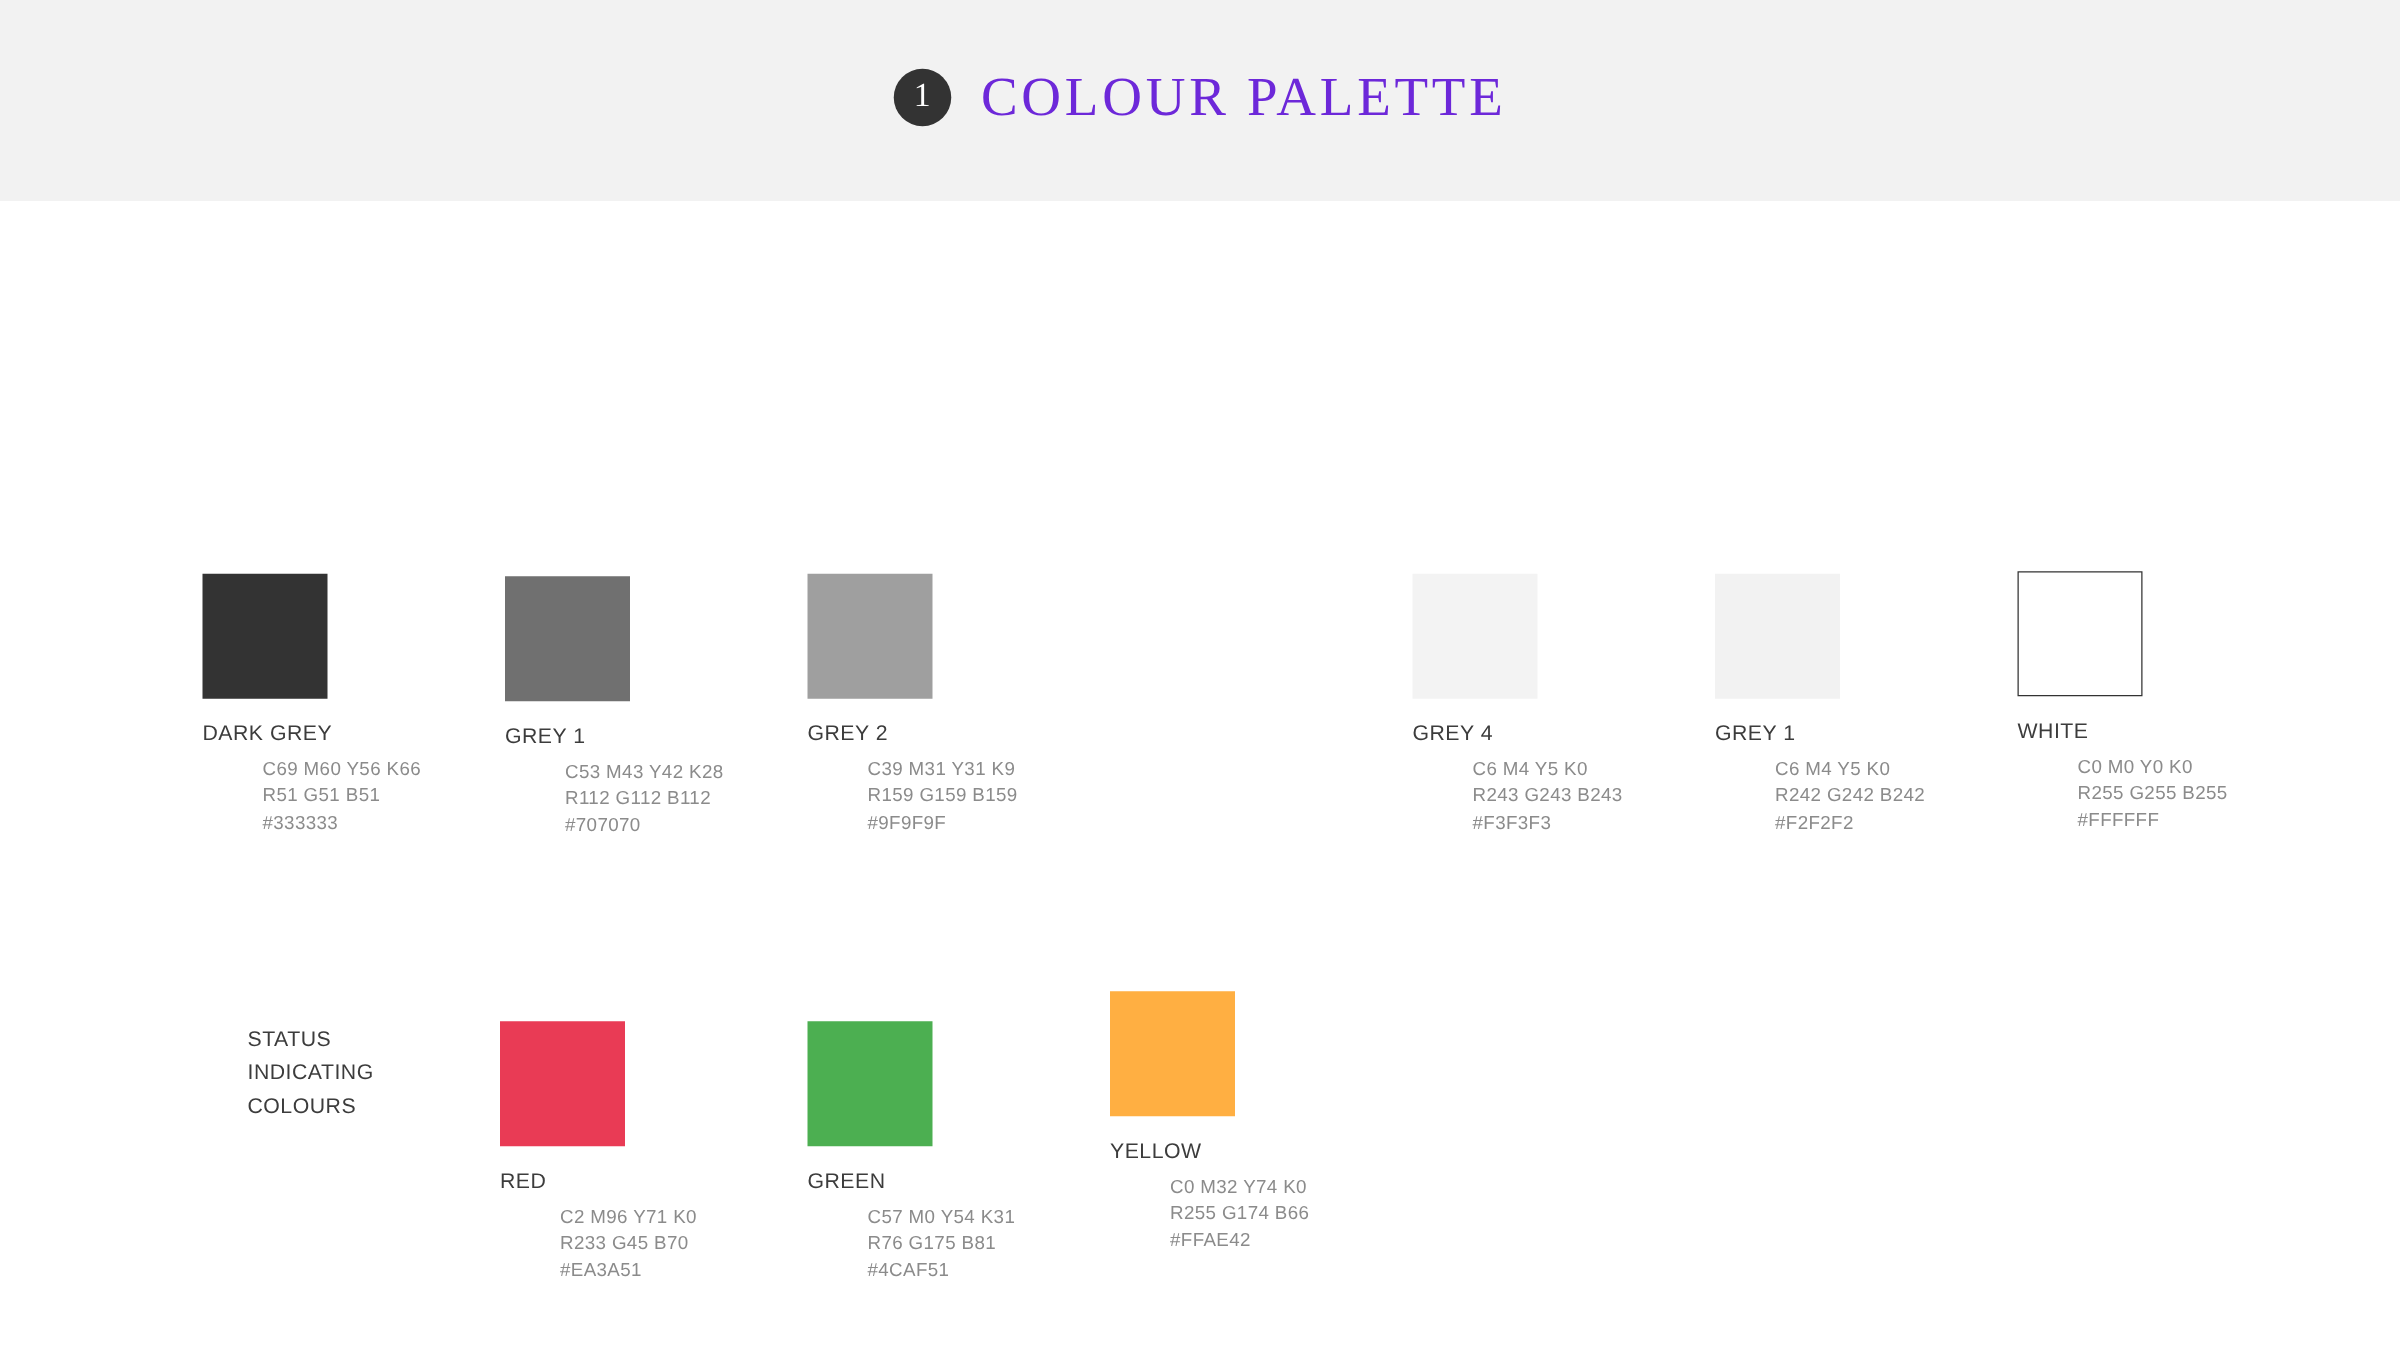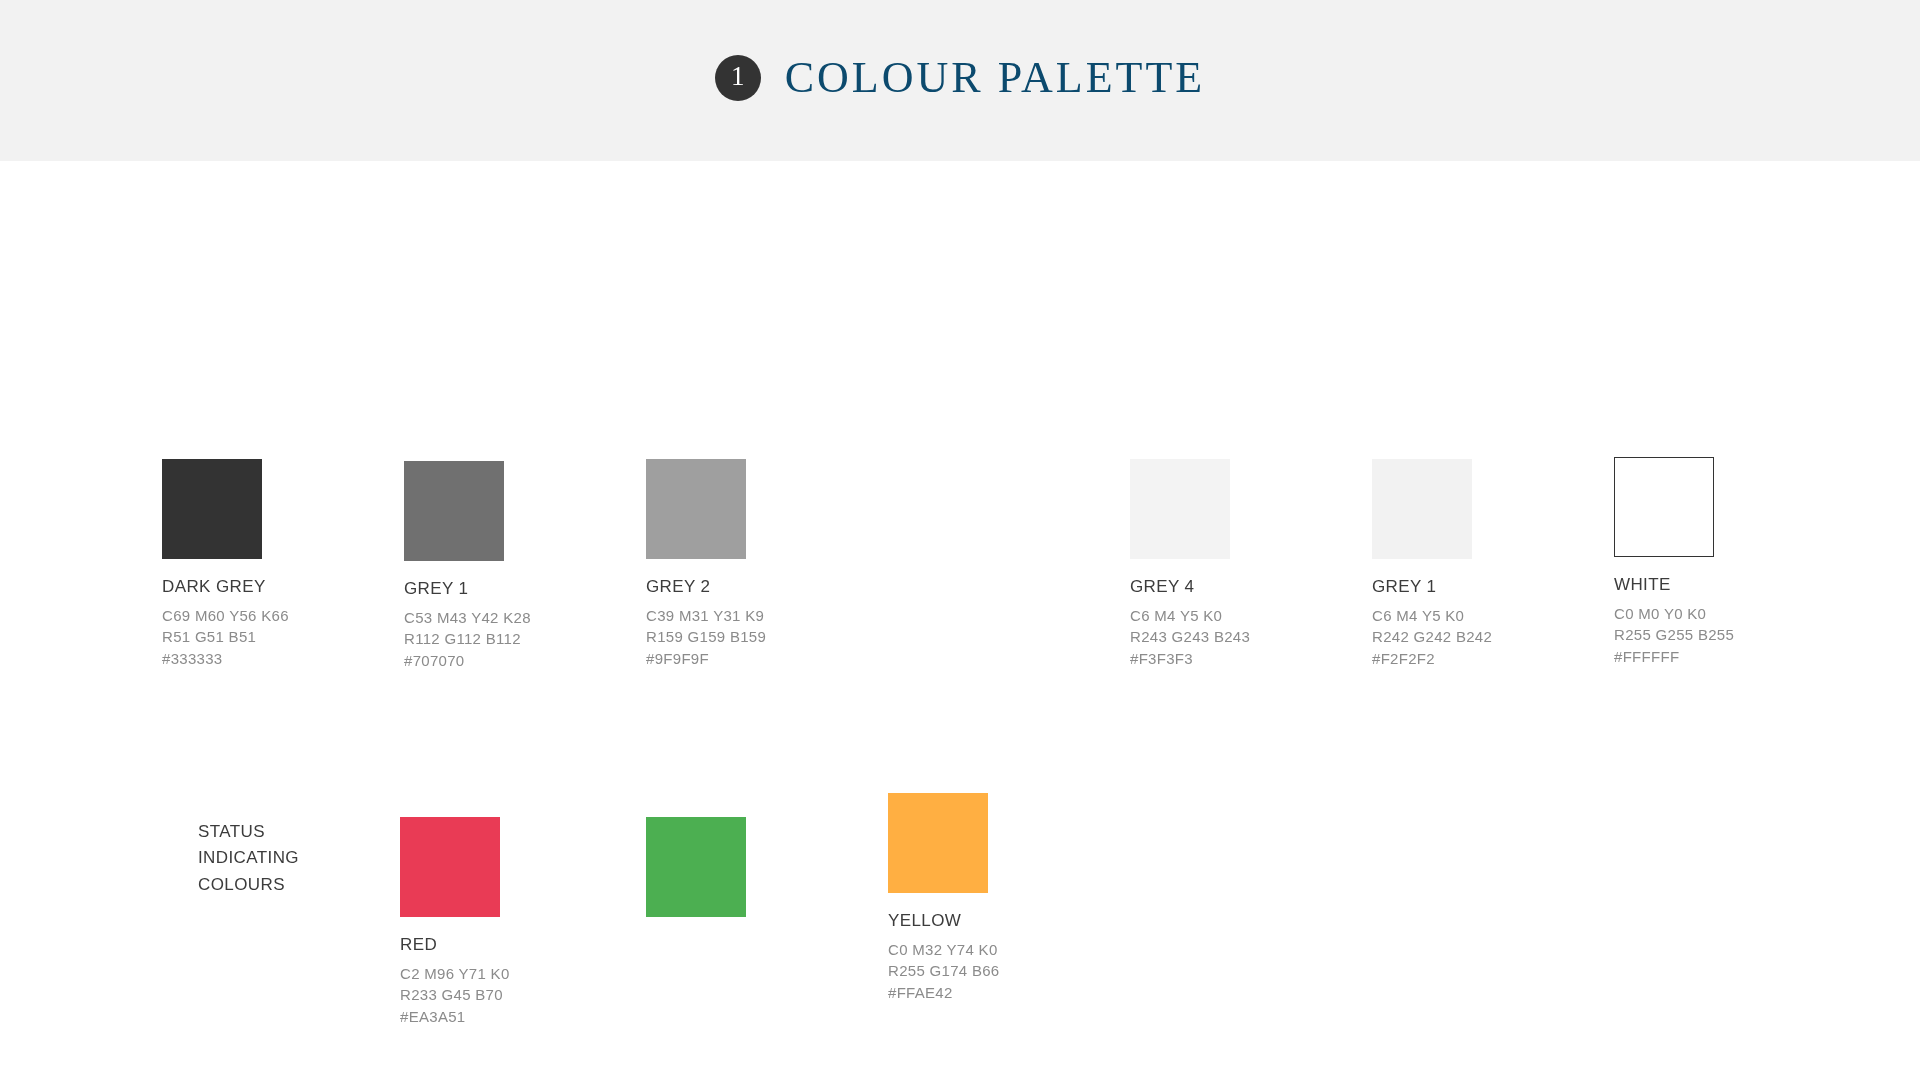--- a/index.html
+++ b/index.html
@@ -80,20 +80,21 @@
   }
   .swatch-name {
     font-size: 17px;
     color: #3c3c3c;
     letter-spacing: 0.4px;
     line-height: 1.35;
     white-space: nowrap;
   }
   .swatch-values {
     margin-top: 6px;
+    margin-left: 48px;
   }
   .swatch-line {
     font-size: 15px;
     color: #8b8b8b;
     letter-spacing: 0.3px;
     line-height: 1.42;
     white-space: nowrap;
   }
 
   
@@ -112,21 +113,21 @@
     display: block;
     white-space: nowrap;
   }
 </style>
 </head>
 <body>
 
 <div class="header-band" style="background-color: rgb(242, 242, 242);">
   <div class="header-inner">
     <div class="section-badge" style="background-color: rgb(51, 51, 51);">1</div>
-    <div class="section-title" style="color: #0c4a6e;">COLOUR PALETTE</div>
+    <div class="section-title" style="color: #6d28d9;">COLOUR PALETTE</div>
   </div>
 </div>
 
 <div class="palette-canvas">
 
   <div class="swatch-card" style="left:162px; top:298px;">
     <div class="swatch-chip" style="background-color: rgb(51, 51, 51);"></div>
     <div class="swatch-meta">
       <div class="swatch-name">DARK GREY</div>
       <div class="swatch-values">
@@ -211,20 +212,28 @@
       <div class="swatch-values">
         <div class="swatch-line">C2 M96 Y71 K0</div>
         <div class="swatch-line">R233 G45 B70</div>
         <div class="swatch-line">#EA3A51</div>
       </div>
     </div>
   </div>
 
   <div class="swatch-card" style="left:646px; top:656px;">
     <div class="swatch-chip" style="background-color: rgb(76, 175, 81);"></div>
+    <div class="swatch-meta">
+      <div class="swatch-name">GREEN</div>
+      <div class="swatch-values">
+        <div class="swatch-line">C57 M0 Y54 K31</div>
+        <div class="swatch-line">R76 G175 B81</div>
+        <div class="swatch-line">#4CAF51</div>
+      </div>
+    </div>
   </div>
 
   <div class="swatch-card" style="left:888px; top:632px;">
     <div class="swatch-chip" style="background-color: rgb(255, 175, 66);"></div>
     <div class="swatch-meta">
       <div class="swatch-name">YELLOW</div>
       <div class="swatch-values">
         <div class="swatch-line">C0 M32 Y74 K0</div>
         <div class="swatch-line">R255 G174 B66</div>
         <div class="swatch-line">#FFAE42</div>

